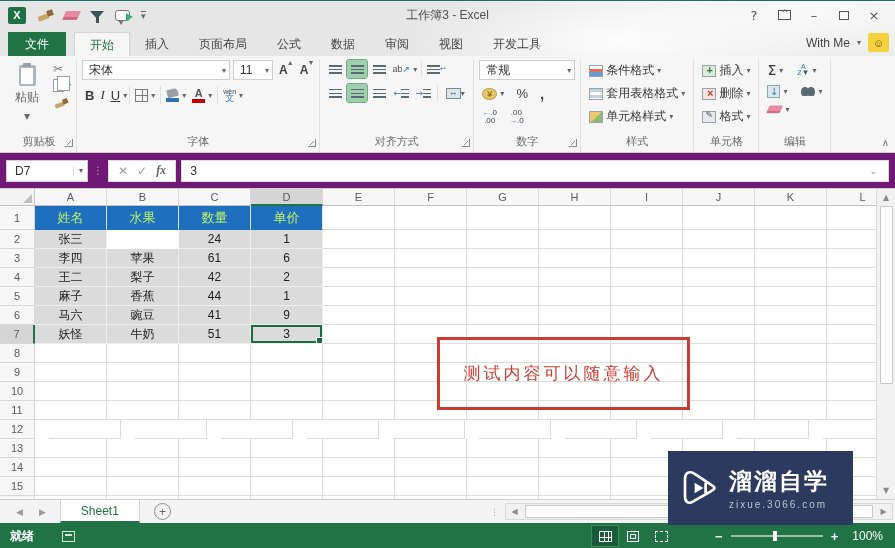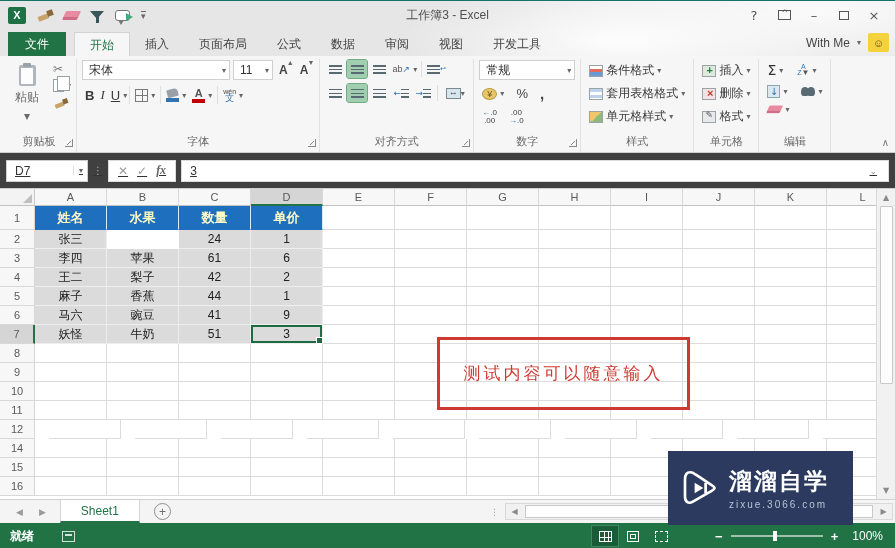--- a/index.html
+++ b/index.html
@@ -134,22 +134,22 @@
   .sortaz .fn { color:#555; font-size:8px; }
   .i-fill { width:13px; height:13px; border:1px solid #8aa; background:#dbe7f1; color:#2e74b5;
     font-family:"DejaVu Sans",sans-serif; font-size:10px; line-height:12px; text-align:center; }
   .binoc { width:14px; height:9px; position:relative; }
   .binoc::before,.binoc::after { content:""; position:absolute; top:0; width:8px; height:9px;
     background:#5a6a72; border-radius:50% 50% 40% 40%; }
   .binoc::before { left:0; } .binoc::after { right:0; }
   .collapse { align-self:flex-end; margin:0 6px 4px auto; color:#777;
     font-family:"DejaVu Sans",sans-serif; font-size:10px; }
   
-  .formula-row { height:36px; background:#404040; border-bottom:1px solid #d0d0d0;
-    display:flex; align-items:center; padding:4px 6px; gap:5px;text-decoration:underline; }
+  .formula-row { height:36px; background:#701a75; border-bottom:1px solid #d0d0d0;
+    display:flex; align-items:center; padding:4px 6px; gap:5px; }
   .namebox { width:82px; height:22px; background:#fff; border:1px solid #cfcfcf; display:flex;
     align-items:center; padding:0 4px 0 8px; }
   .namebox .drop { margin-left:auto; border-left:1px solid #e0e0e0; padding-left:5px; }
   .fdots { color:#aaa; font-size:10px; letter-spacing:0; line-height:5px; }
   .fx-btns { display:flex; align-items:center; gap:9px; background:#fff; border:1px solid #dcdcdc;
     height:22px; padding:0 9px; color:#9a9a9a; font-family:"DejaVu Sans",sans-serif; }
   .fx { font-style:italic; font-family:"Liberation Serif",serif; color:#666; font-weight:bold; }
   .fml-input { flex:1; height:22px; background:#fff; border:1px solid #dcdcdc; display:flex;
     align-items:center; padding:0 8px; color:#333; }
   .fml-exp { color:#888; font-size:9px; padding:0 3px; font-family:"DejaVu Sans",sans-serif; }
@@ -164,21 +164,21 @@
   .rh { width:35px; border-bottom:1px solid #d8d8d8; }
   .corner { width:35px; height:17px; background:#f3f3f3; border-right:1px solid #c9c9c9;
     border-bottom:1px solid #c2c2c2; position:relative; flex:none; }
   .corner::after { content:""; position:absolute; right:2px; bottom:2px; width:0; height:0;
     border-left:9px solid transparent; border-bottom:9px solid #c0c0c0; }
   .ch.hl { background:#d5d5d5; border-bottom:2px solid #217346; }
   .rh.hl { background:#d5d5d5; border-right:2px solid #217346; }
   .cell { border-right:1px solid #dcdcdc; border-bottom:1px solid #dcdcdc; flex:none;
     display:flex; align-items:center; justify-content:center; font-size:12px; color:#222;
     background:#fff; }
-  .cell.blue { background:#1e70bf; color:#fef9c3; font-weight:bold; font-size:13px;
+  .cell.blue { background:#1e70bf; color:#bef264; font-weight:normal; font-size:13px;
     border-right:1px solid rgba(255,255,255,.85); border-bottom:1px solid #1e70bf; }
   .cell.fill { background:#dbdbdb; border-right:1px solid #eee; border-bottom:1px solid #eee; }
   .cell.sel { box-shadow:inset 0 0 0 2px #1c6b43; position:relative; z-index:3; }
   .cell.sel::after { content:""; position:absolute; right:-1px; bottom:-1px; width:5px; height:5px;
     background:#1c6b43; border:1px solid #fff; }
   .annotation { position:absolute; left:437px; top:148px; width:253px; height:73px;
     border:3px solid #cd3a32; display:flex; align-items:center; justify-content:center;
     font-size:17px; letter-spacing:3px; z-index:5; }
   
   .vscroll { width:19px; background:#f1f1f1; border-left:1px solid #d9d9d9; display:flex;
@@ -701,20 +701,35 @@
           <div class="cell" style="width: 72px; height: 19px;"></div>
           <div class="cell" style="width: 72px; height: 19px;"></div>
           <div class="cell" style="width: 72px; height: 19px;"></div>
           <div class="cell" style="width: 72px; height: 19px;"></div>
           <div class="cell" style="width: 72px; height: 19px;"></div>
           <div class="cell" style="width: 72px; height: 19px;"></div>
           <div class="cell" style="width: 72px; height: 19px;"></div>
           <div class="cell" style="width: 72px; height: 19px;"></div>
         </div>
         <div class="g-row" style="height: 19px;">
+          <div class="rh" style="height: 19px;">13</div>
+          <div class="cell" style="width: 72px; height: 19px;"></div>
+          <div class="cell" style="width: 72px; height: 19px;"></div>
+          <div class="cell" style="width: 72px; height: 19px;"></div>
+          <div class="cell" style="width: 72px; height: 19px;"></div>
+          <div class="cell" style="width: 72px; height: 19px;"></div>
+          <div class="cell" style="width: 72px; height: 19px;"></div>
+          <div class="cell" style="width: 72px; height: 19px;"></div>
+          <div class="cell" style="width: 72px; height: 19px;"></div>
+          <div class="cell" style="width: 72px; height: 19px;"></div>
+          <div class="cell" style="width: 72px; height: 19px;"></div>
+          <div class="cell" style="width: 72px; height: 19px;"></div>
+          <div class="cell" style="width: 72px; height: 19px;"></div>
+        </div>
+        <div class="g-row" style="height: 19px;">
           <div class="rh" style="height: 19px;">14</div>
           <div class="cell" style="width: 72px; height: 19px;"></div>
           <div class="cell" style="width: 72px; height: 19px;"></div>
           <div class="cell" style="width: 72px; height: 19px;"></div>
           <div class="cell" style="width: 72px; height: 19px;"></div>
           <div class="cell" style="width: 72px; height: 19px;"></div>
           <div class="cell" style="width: 72px; height: 19px;"></div>
           <div class="cell" style="width: 72px; height: 19px;"></div>
           <div class="cell" style="width: 72px; height: 19px;"></div>
           <div class="cell" style="width: 72px; height: 19px;"></div>

